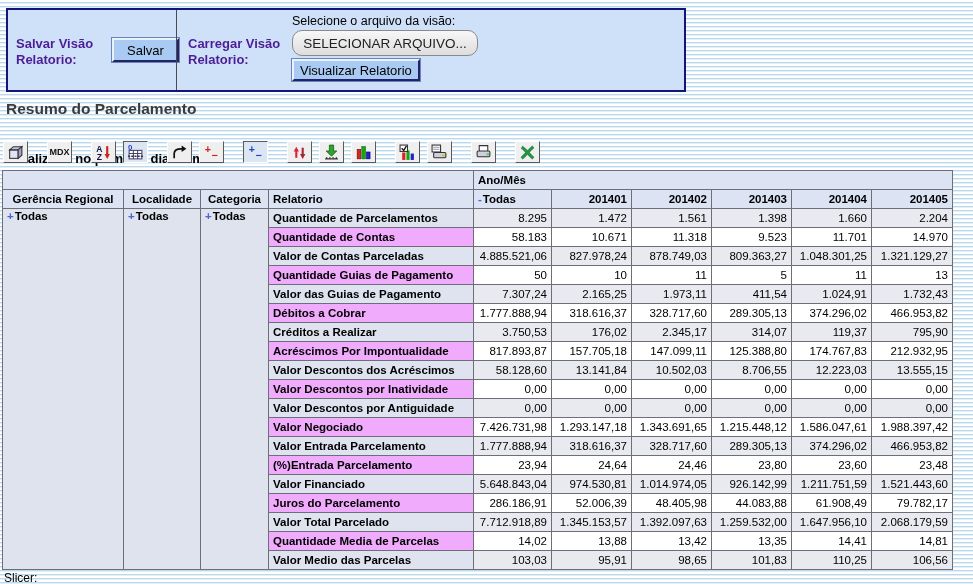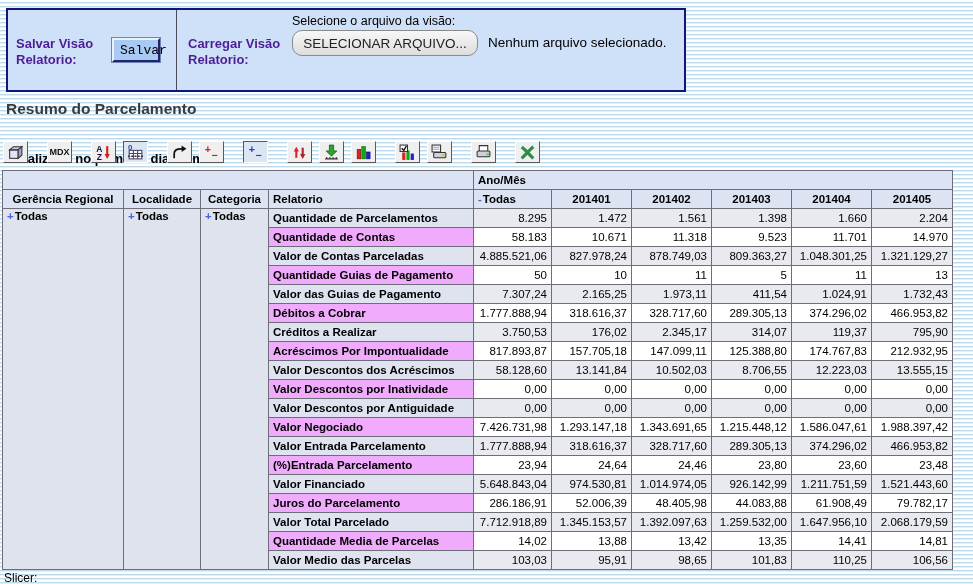--- a/index.html
+++ b/index.html
@@ -18,21 +18,21 @@
   .panel-label{position:absolute;font-size:13px;font-weight:bold;color:#4c1d95;line-height:1.25;}
   .save-label{left:8px;top:26px;width:100px;}
   .load-label{left:180px;top:26px;width:100px;}
   .win-btn{
     position:absolute;background:#a9caf3;color:#000;font-size:13px;
     font-family:"Liberation Sans",sans-serif;
     border-top:2px solid #e9f2ff;border-left:2px solid #e9f2ff;
     border-bottom:2px solid #23236b;border-right:2px solid #23236b;
     box-shadow:0 0 0 1px #6b86b5;cursor:pointer;padding:2px 6px;
   }
-  .save-btn{left:104px;top:28px;width:48px;height:24px;font-family:Liberation Mono, monospace;}
+  .save-btn{left:104px;top:28px;width:67px;height:24px;}
   .view-btn{left:284px;top:49px;height:22px;}
   .file-prompt{position:absolute;left:284px;top:4px;font-size:12.5px;color:#000;}
   .file-btn{
     position:absolute;left:284px;top:20px;width:186px;height:26px;
     background:linear-gradient(#f7f7f7,#dddddd);
     border:1px solid #8a8a8a;border-radius:10px;
     font-size:13.5px;color:#222;font-family:"Liberation Sans",sans-serif;
     white-space:nowrap;overflow:hidden;cursor:pointer;
   }
   .file-status{position:absolute;left:480px;top:25px;font-size:13.5px;color:#000;white-space:nowrap;}
@@ -55,21 +55,21 @@
     width:950px;background:#fff;
   }
   table.pivot th,table.pivot td{
     border:1px solid #6e6e78;font-size:11.5px;padding:1px 4px;height:16px;
     overflow:hidden;white-space:nowrap;
   }
   th.corner,th.anomes,th.dimhead,th.colmember{background:#dce4f3;font-weight:bold;color:#000;}
   th.anomes{text-align:left;padding-left:6px;}
   th.dimhead{text-align:center;}
   th.measures-head{background:#dce4f3;font-weight:bold;text-align:left;}
-  th.colmember{text-align:center;}
+  th.colmember{text-align:right;}
   th.colmember.first{text-align:left;}
   td.member{background:#dfe3ee;vertical-align:top;text-align:left;font-weight:bold;}
   td.measure{font-weight:bold;text-align:left;}
   tr.odd td.measure{background:#dee3ef;}
   tr.even td.measure{background:#f0abfc;}
   td.val{text-align:right;}
   tr.odd td.val{background:#e9eaef;}
   tr.even td.val{background:#ffffff;}
   .node-toggle{color:#4a63d8;font-weight:bold;margin-right:1px;cursor:pointer;}
   
@@ -78,21 +78,21 @@
 </head>
 <body>
 
 <div class="top-panel">
   <div class="panel-label save-label">Salvar Visão Relatorio:</div>
   <button class="win-btn save-btn">Salvar</button>
   <div class="panel-divider"></div>
   <div class="panel-label load-label">Carregar Visão Relatorio:</div>
   <div class="file-prompt">Selecione o arquivo da visão:</div>
   <button class="file-btn">SELECIONAR ARQUIVO...</button>
-  <span class="file-status">Nenhum arquivo selecionado.</span>
+  <button class="win-btn view-btn">Visualizar Relatorio</button>
 </div>
 
 <div class="report-title">Resumo do Parcelamento</div>
 <div class="report-subtitle">Atualizado no primeiro dia do mes.</div>
 
 <div class="toolbar" id="toolbar">
     <div class="tb-btn">
       <svg width="17" height="17" viewBox="0 0 16 16">
         <rect x="2.5" y="5.5" width="8" height="8" fill="#e3e3f6" stroke="#333"></rect>
         <path d="M2.5 5.5l3.5-3h8l-3.5 3z" fill="#c3c3e4" stroke="#333"></path>

